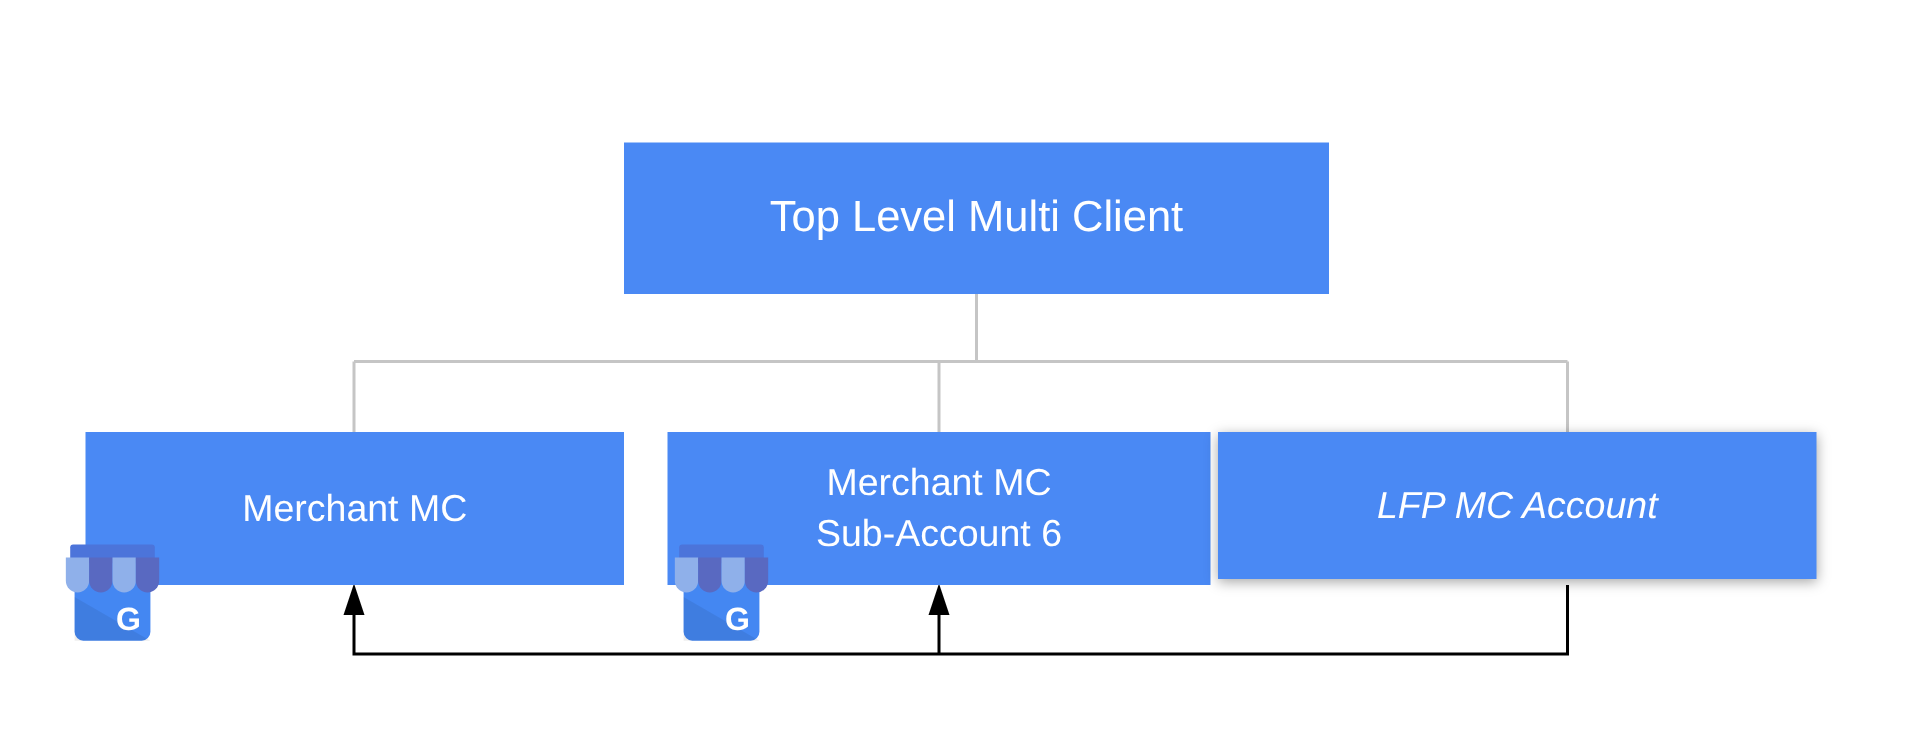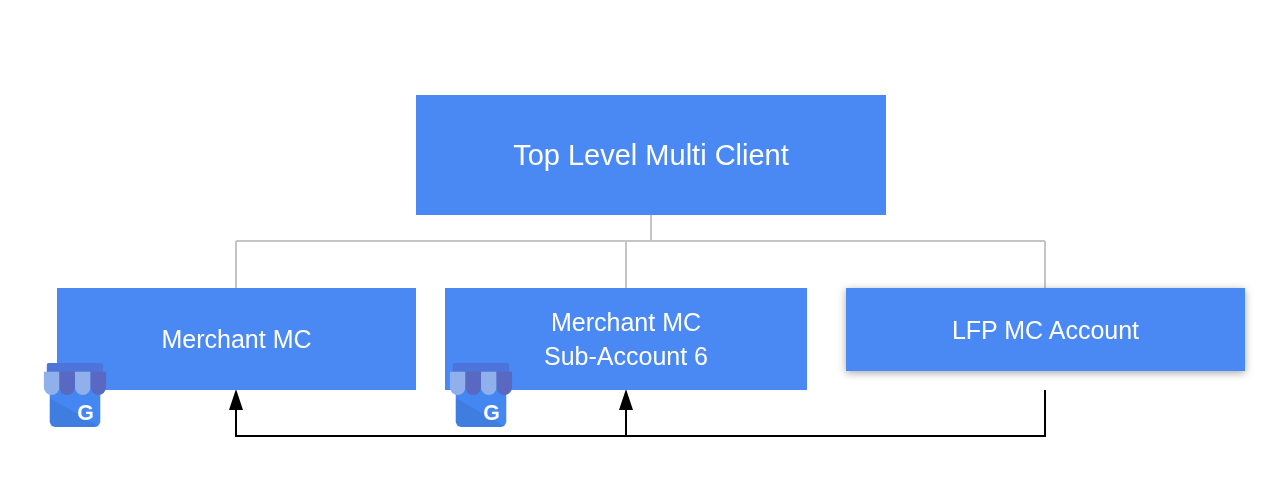--- a/index.html
+++ b/index.html
@@ -31,38 +31,39 @@
     flex-direction: column;
     align-items: center;
     justify-content: center;
     text-align: center;
     box-sizing: border-box;
     z-index: 2;
   }
   .node .line { display: block; }
   .node-mca {
     left: 416px; top: 95px;
-    width: 470px; height: 120px;
+    width: 470px; height: 101px;
     font-size: 29px; line-height: 41px;
   }
   .node-sub1 {
     left: 57px; top: 288px;
     width: 359px; height: 102px;
     font-size: 25px; line-height: 34px;
   }
   .node-sub2 {
     left: 445px; top: 288px;
     width: 362px; height: 102px;
     font-size: 25px; line-height: 34px;
   }
   .node-lfp {
-    left: 846px; top: 288px;
-    width: 399px; height: 83px;
+    left: 812px; top: 288px;
+    width: 399px; height: 98px;
     font-size: 25px; line-height: 34px;
     box-shadow: 0 2px 8px rgba(0,0,0,0.35);
+    font-style: italic;
   }
   .node-lfp .line2 { font-size: 23px; }
   .gmb-icon {
     position: absolute;
     width: 70px;
     height: 66px;
     z-index: 3;
   }
   .gmb-icon-1 { left: 40px; top: 362px; }
   .gmb-icon-2 { left: 446px; top: 362px; }

